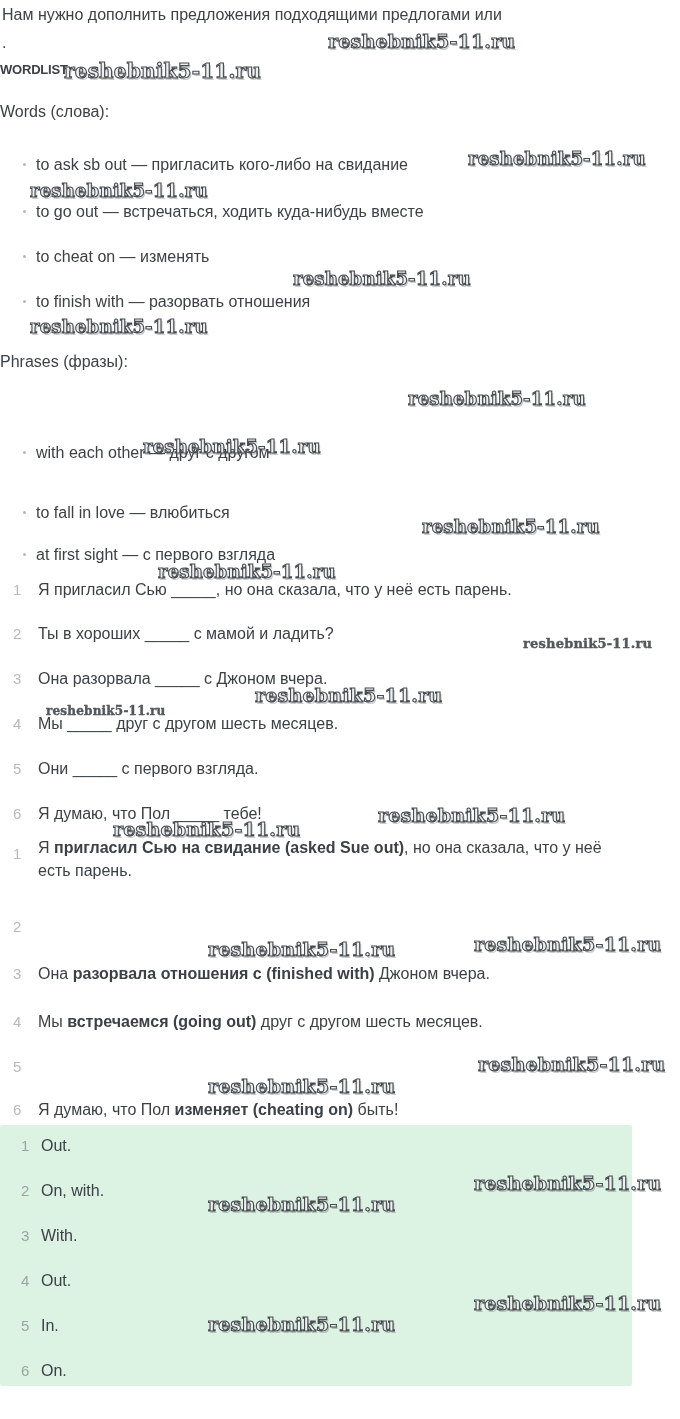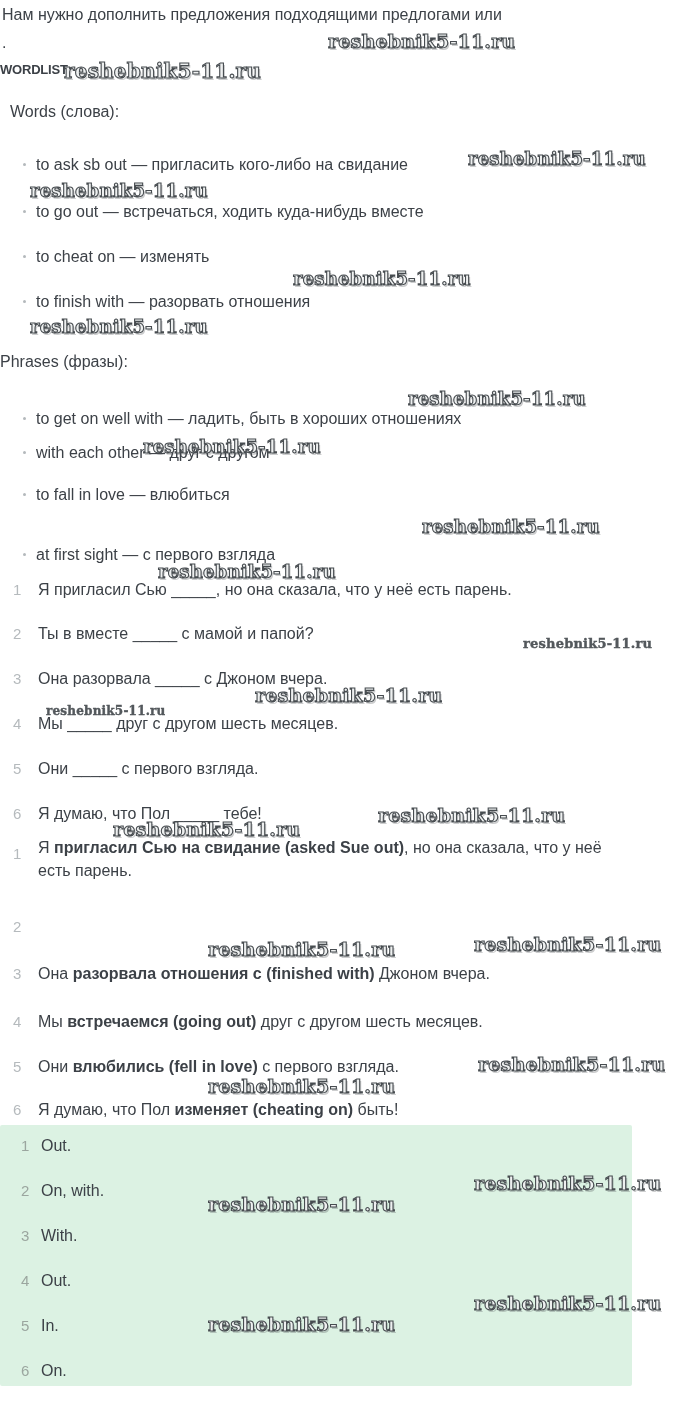--- a/index.html
+++ b/index.html
@@ -39,41 +39,40 @@
 </style>
 </head>
 <body>
 
 <div class="page">
 
   <div class="t" style="left:2px;top:4px">Нам нужно дополнить предложения подходящими предлогами или</div>
   <div class="t" style="left:2px;top:32px">.</div>
 
   <div class="t heading-wordlist" style="left:0;top:59px">WORDLIST</div>
-  <div class="t" style="left:10px;top:101px">Words (слова):</div>
+  <div class="t" style="left:0;top:101px">Words (слова):</div>
 
   <div class="li" style="top:154px"><span class="dot"></span><span>to ask sb out — пригласить кого-либо на свидание</span></div>
   <div class="li" style="top:201px"><span class="dot"></span><span>to go out — встречаться, ходить куда-нибудь вместе</span></div>
   <div class="li" style="top:246px"><span class="dot"></span><span>to cheat on — изменять</span></div>
   <div class="li" style="top:291px"><span class="dot"></span><span>to finish with — разорвать отношения</span></div>
 
   <div class="t" style="left:0;top:351px">Phrases (фразы):</div>
 
-  <div class="li" style="top:408px"><span class="dot"></span><span>to get on well with — ладить, быть в хороших отношениях</span></div>
   <div class="li" style="top:442px"><span class="dot"></span><span>with each other — друг с другом</span></div>
-  <div class="li" style="top:484px"><span class="dot"></span><span>to fall in love — влюбиться</span></div>
+  <div class="li" style="top:502px"><span class="dot"></span><span>to fall in love — влюбиться</span></div>
   <div class="li" style="top:544px"><span class="dot"></span><span>at first sight — с первого взгляда</span></div>
 
   <div class="row" style="top:579px">
       <span class="num">1</span>
       <span class="text">Я пригласил Сью _____, но она сказала, что у неё есть парень.</span>
     </div>
   <div class="row" style="top:623px">
       <span class="num">2</span>
-      <span class="text">Ты в вместе _____ с мамой и папой?</span>
+      <span class="text">Ты в хороших _____ с мамой и ладить?</span>
     </div>
   <div class="row" style="top:668px">
       <span class="num">3</span>
       <span class="text">Она разорвала _____ с Джоном вчера.</span>
     </div>
   <div class="row" style="top:713px">
       <span class="num">4</span>
       <span class="text">Мы _____ друг с другом шесть месяцев.</span>
     </div>
   <div class="row" style="top:758px">
@@ -96,21 +95,20 @@
   <div class="row sol" style="top:963px">
       <span class="num">3</span>
       <span class="text"><span>Она </span><span class="b">разорвала отношения с (finished with)</span><span> Джоном вчера.</span></span>
     </div>
   <div class="row sol" style="top:1011px">
       <span class="num">4</span>
       <span class="text"><span>Мы </span><span class="b">встречаемся (going out)</span><span> друг с другом шесть месяцев.</span></span>
     </div>
   <div class="row sol" style="top:1056px">
       <span class="num">5</span>
-      <span class="text"><span>Они </span><span class="b">влюбились (fell in love)</span><span> с первого взгляда.</span></span>
     </div>
   <div class="row sol" style="top:1099px">
       <span class="num">6</span>
       <span class="text"><span>Я думаю, что Пол </span><span class="b">изменяет (cheating on)</span><span> быть!</span></span>
     </div>
 
   <div class="ans-box" style="background-color: rgb(220, 242, 227);"></div>
   <div class="row ga" style="top:1135px">
       <span class="num">1</span>
       <span class="text">Out.</span>

